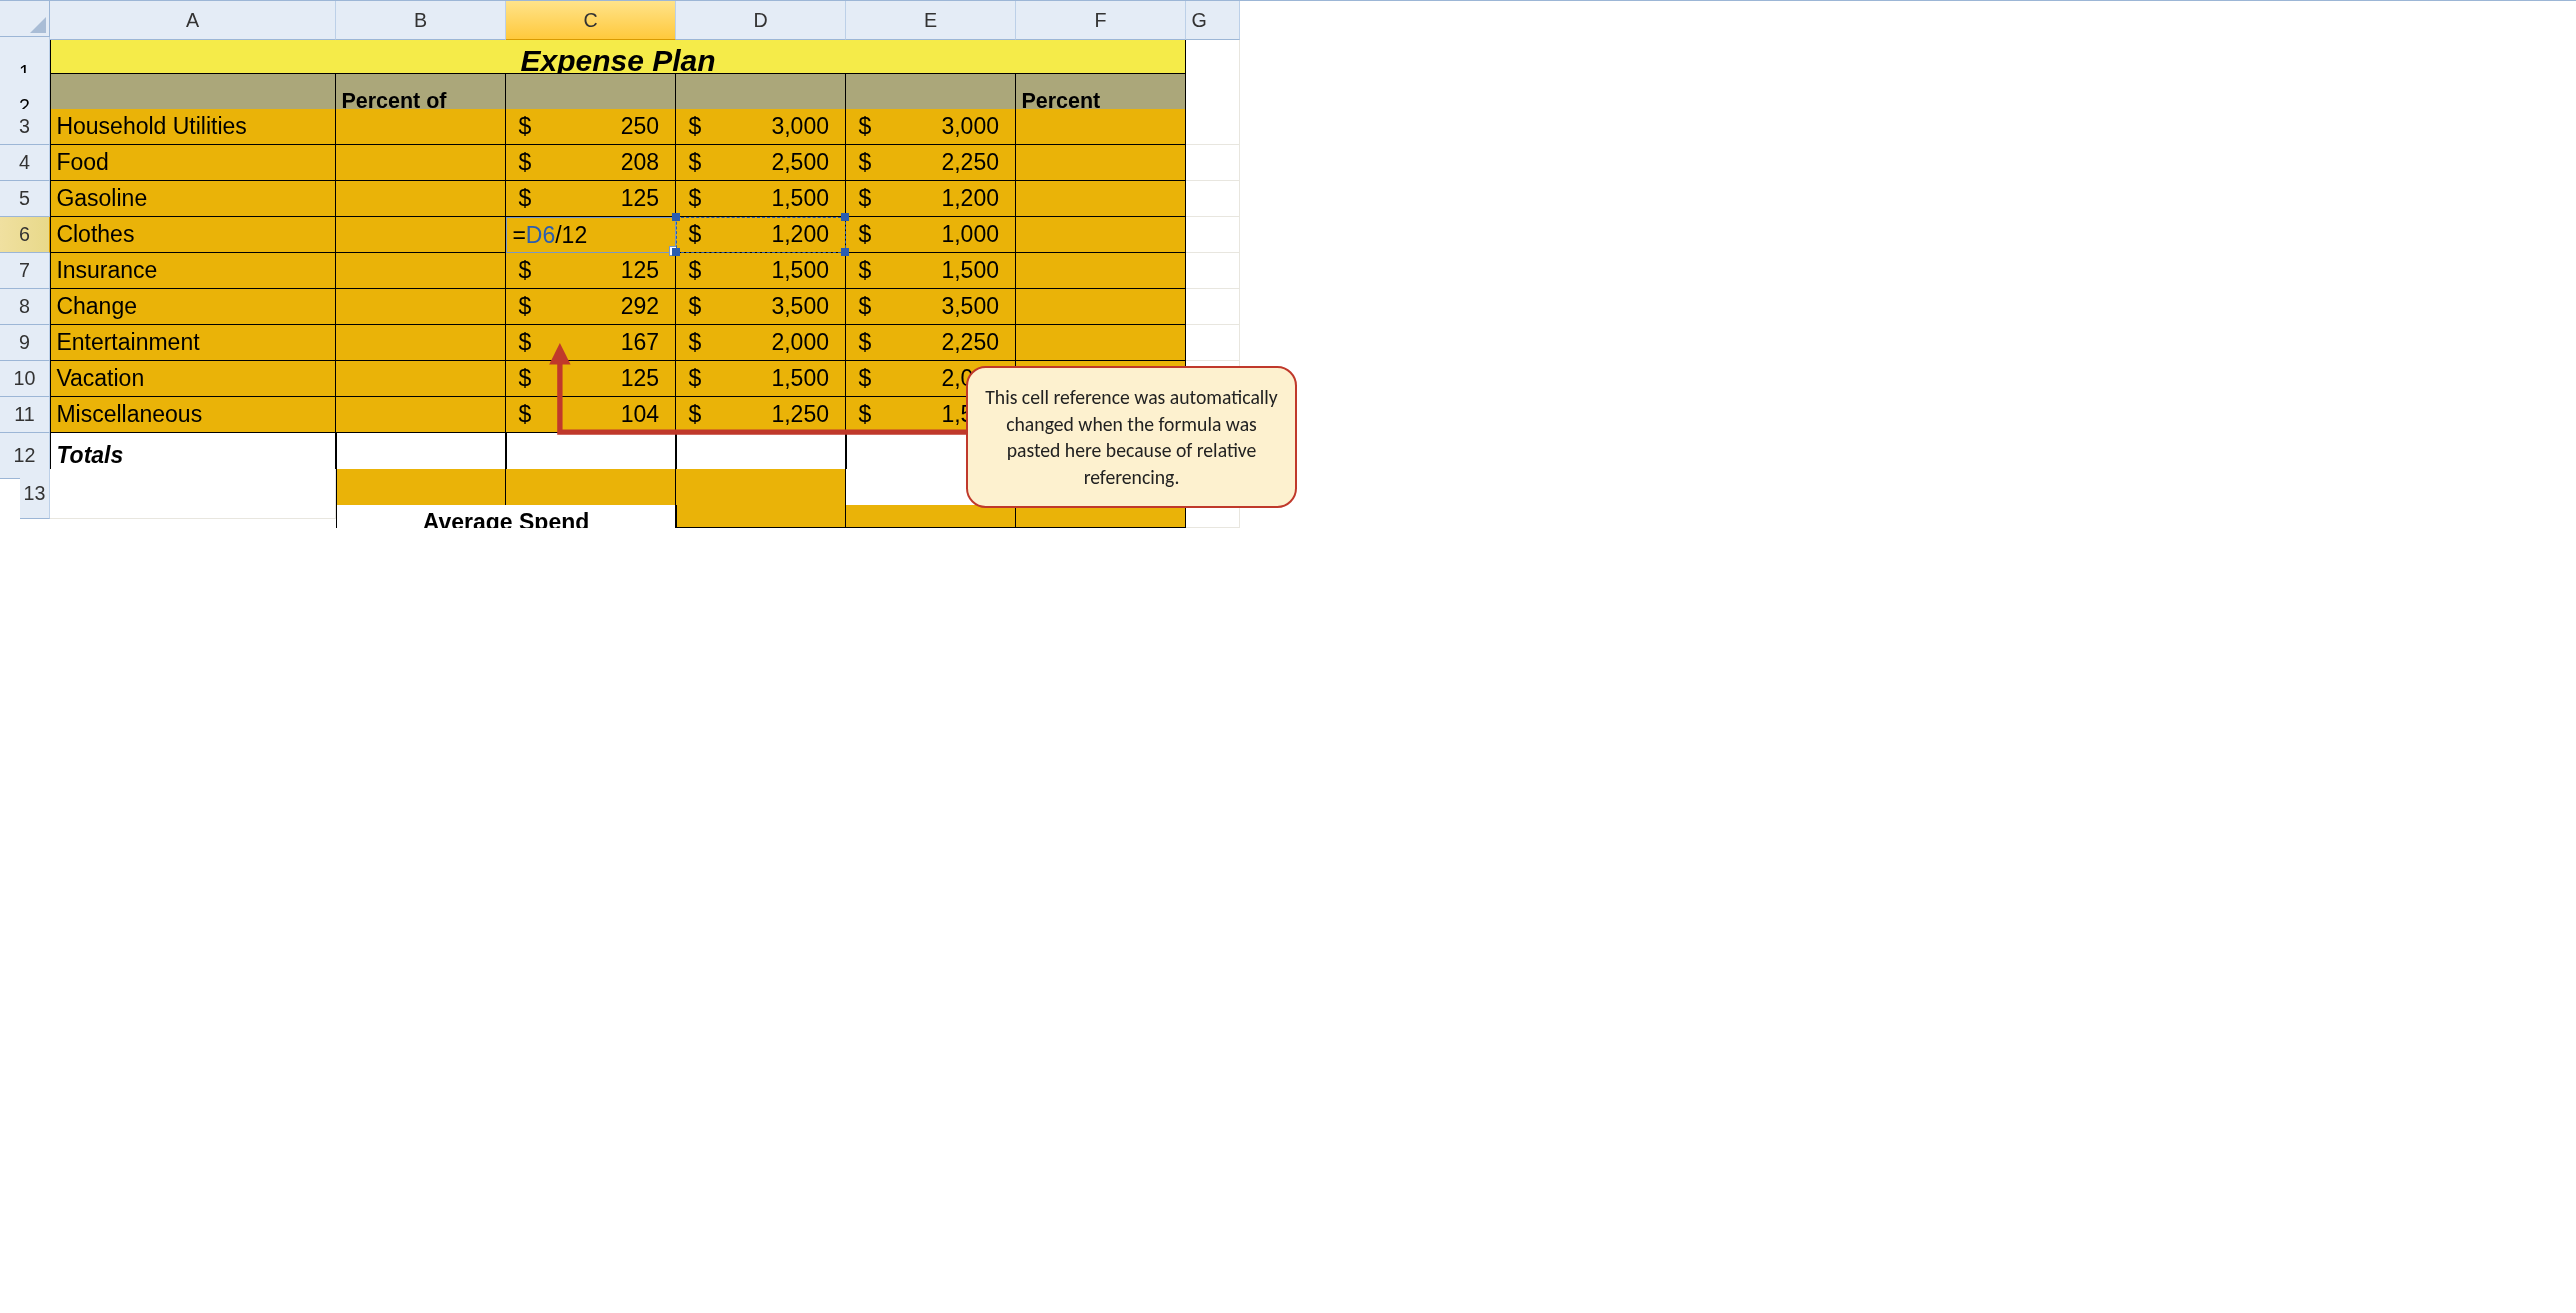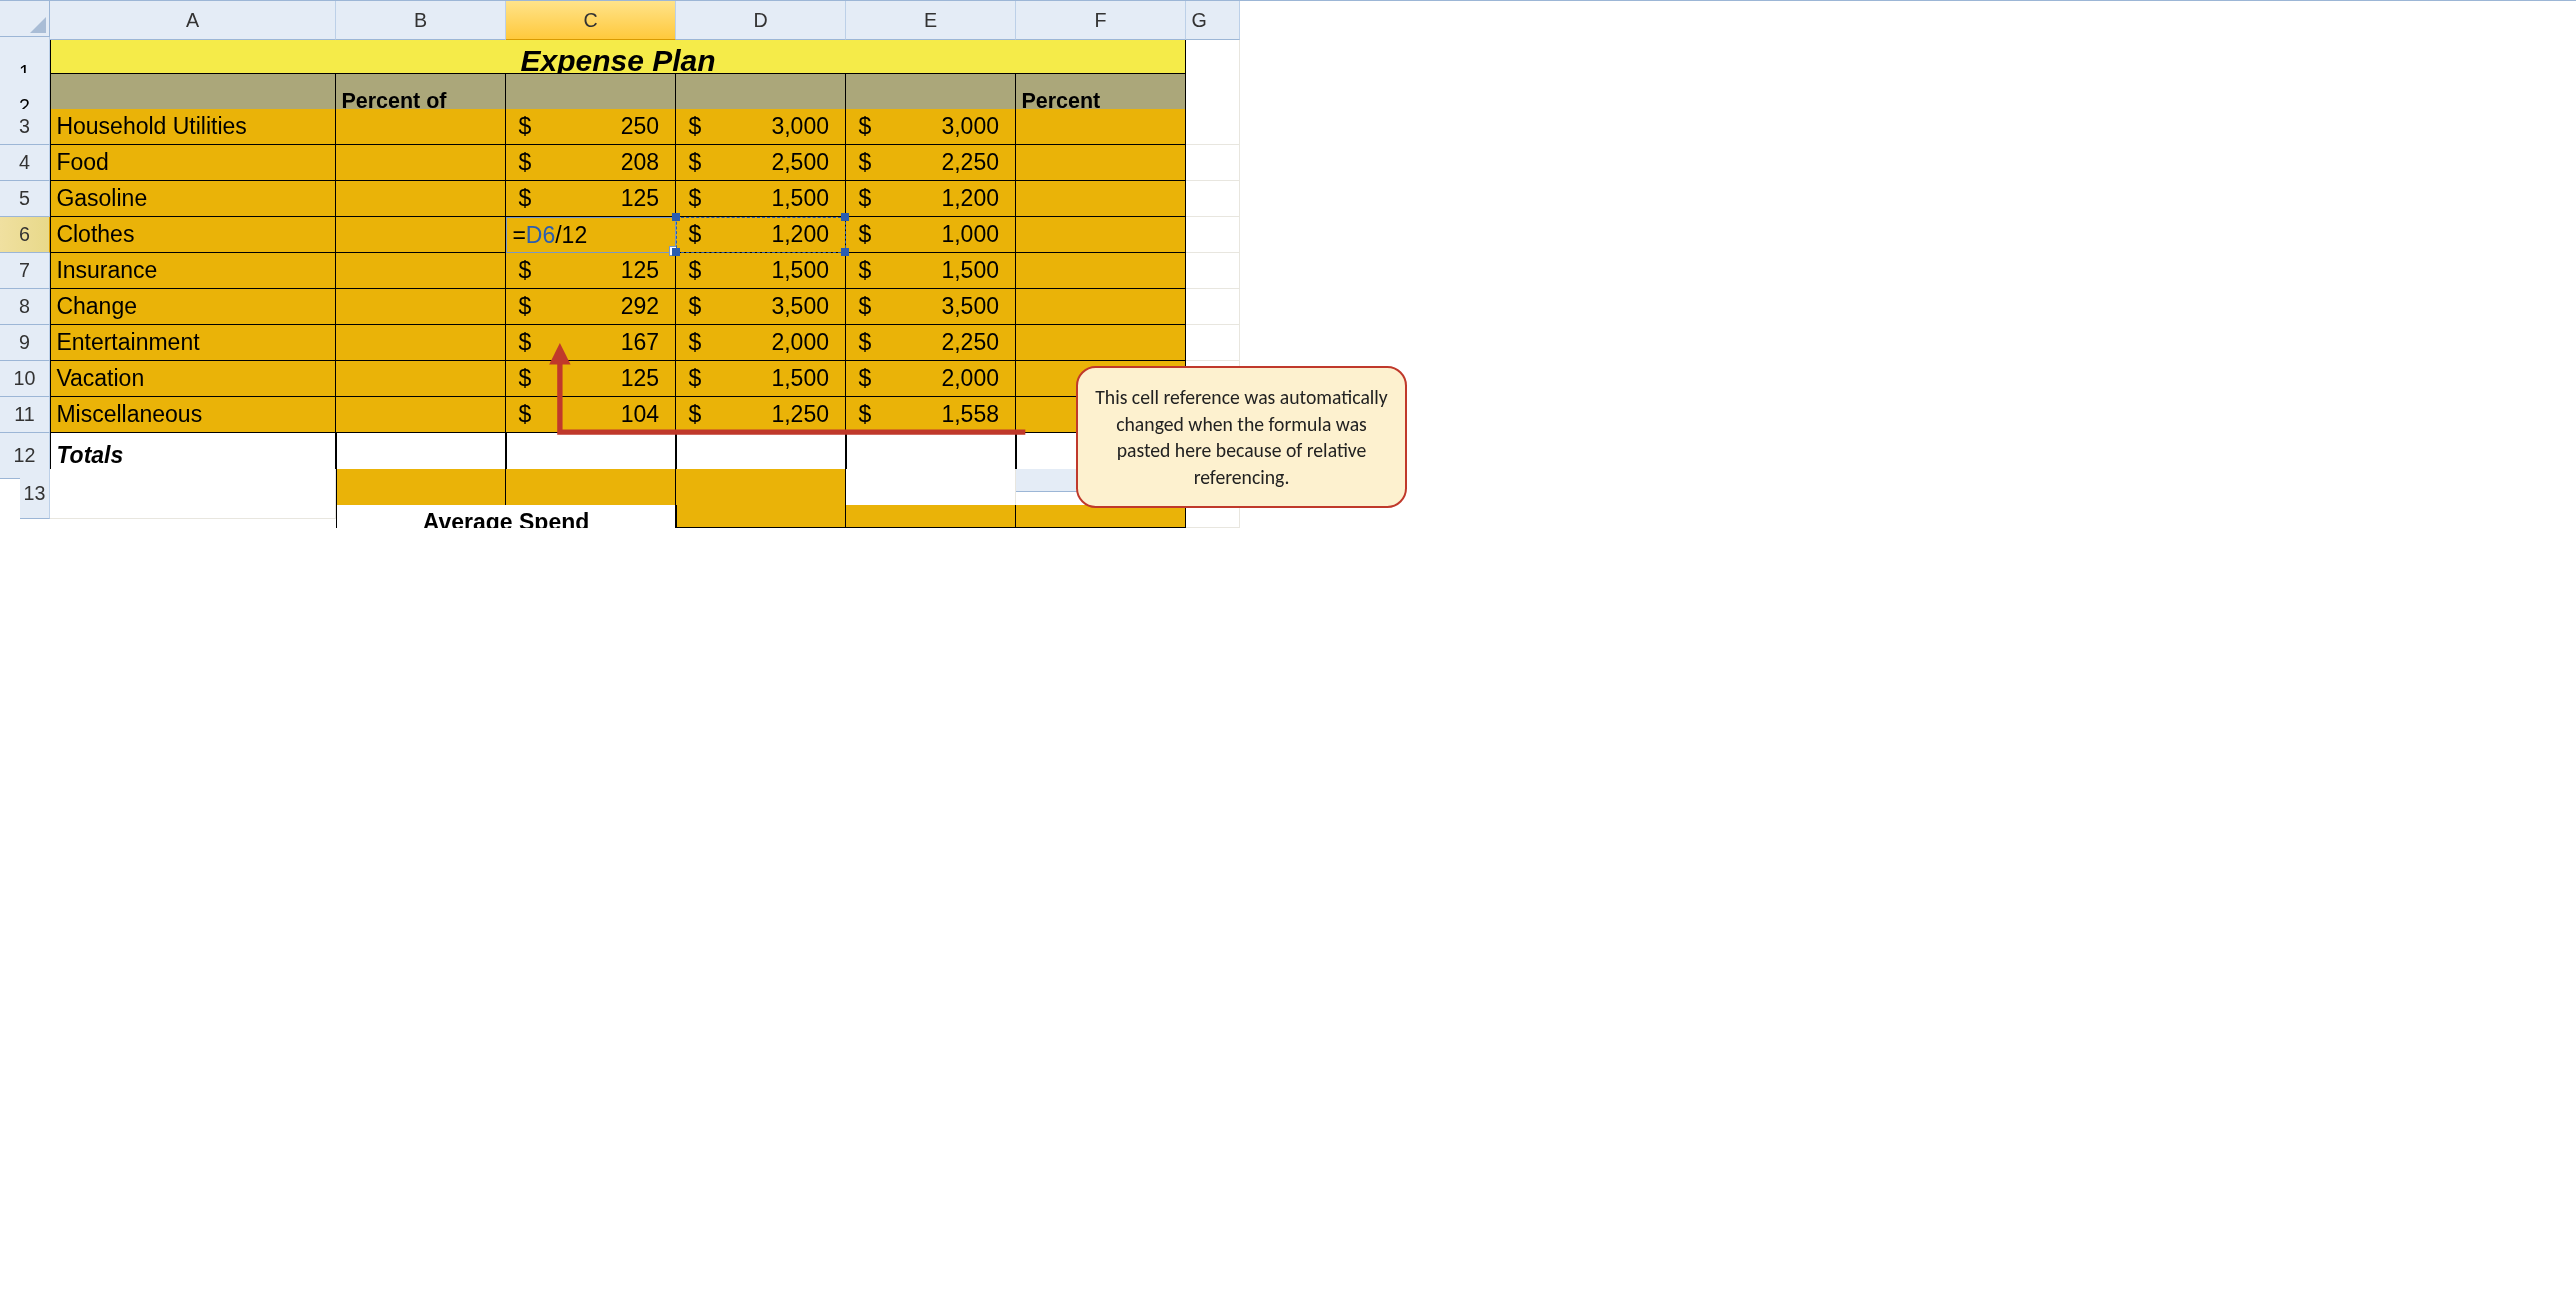--- a/index.html
+++ b/index.html
@@ -147,21 +147,21 @@
   .ref-box::after { right:-3.6px; bottom:-3.6px; }
   .ref-corner-tr, .ref-corner-bl {
     position:absolute; width:7.2px; height:7.2px; background:#2a5db0;
   }
   .ref-corner-tr { right:-3.6px; top:-3.6px; }
   .ref-corner-bl { left:-3.6px; bottom:-3.6px; }
 
   
   .callout {
     position: absolute;
-    left: 1076px;
+    left: 966px;
     top: 366px;
     width: 331px;
     background: #fdf1cf;
     border: 2.7px solid #c0392b;
     border-radius: 19.7px;
     padding: 16px 16px;
     font-family: Calibri, Arial, sans-serif;
     font-size: 19.7px;
     text-align: center;
     color: #222;

